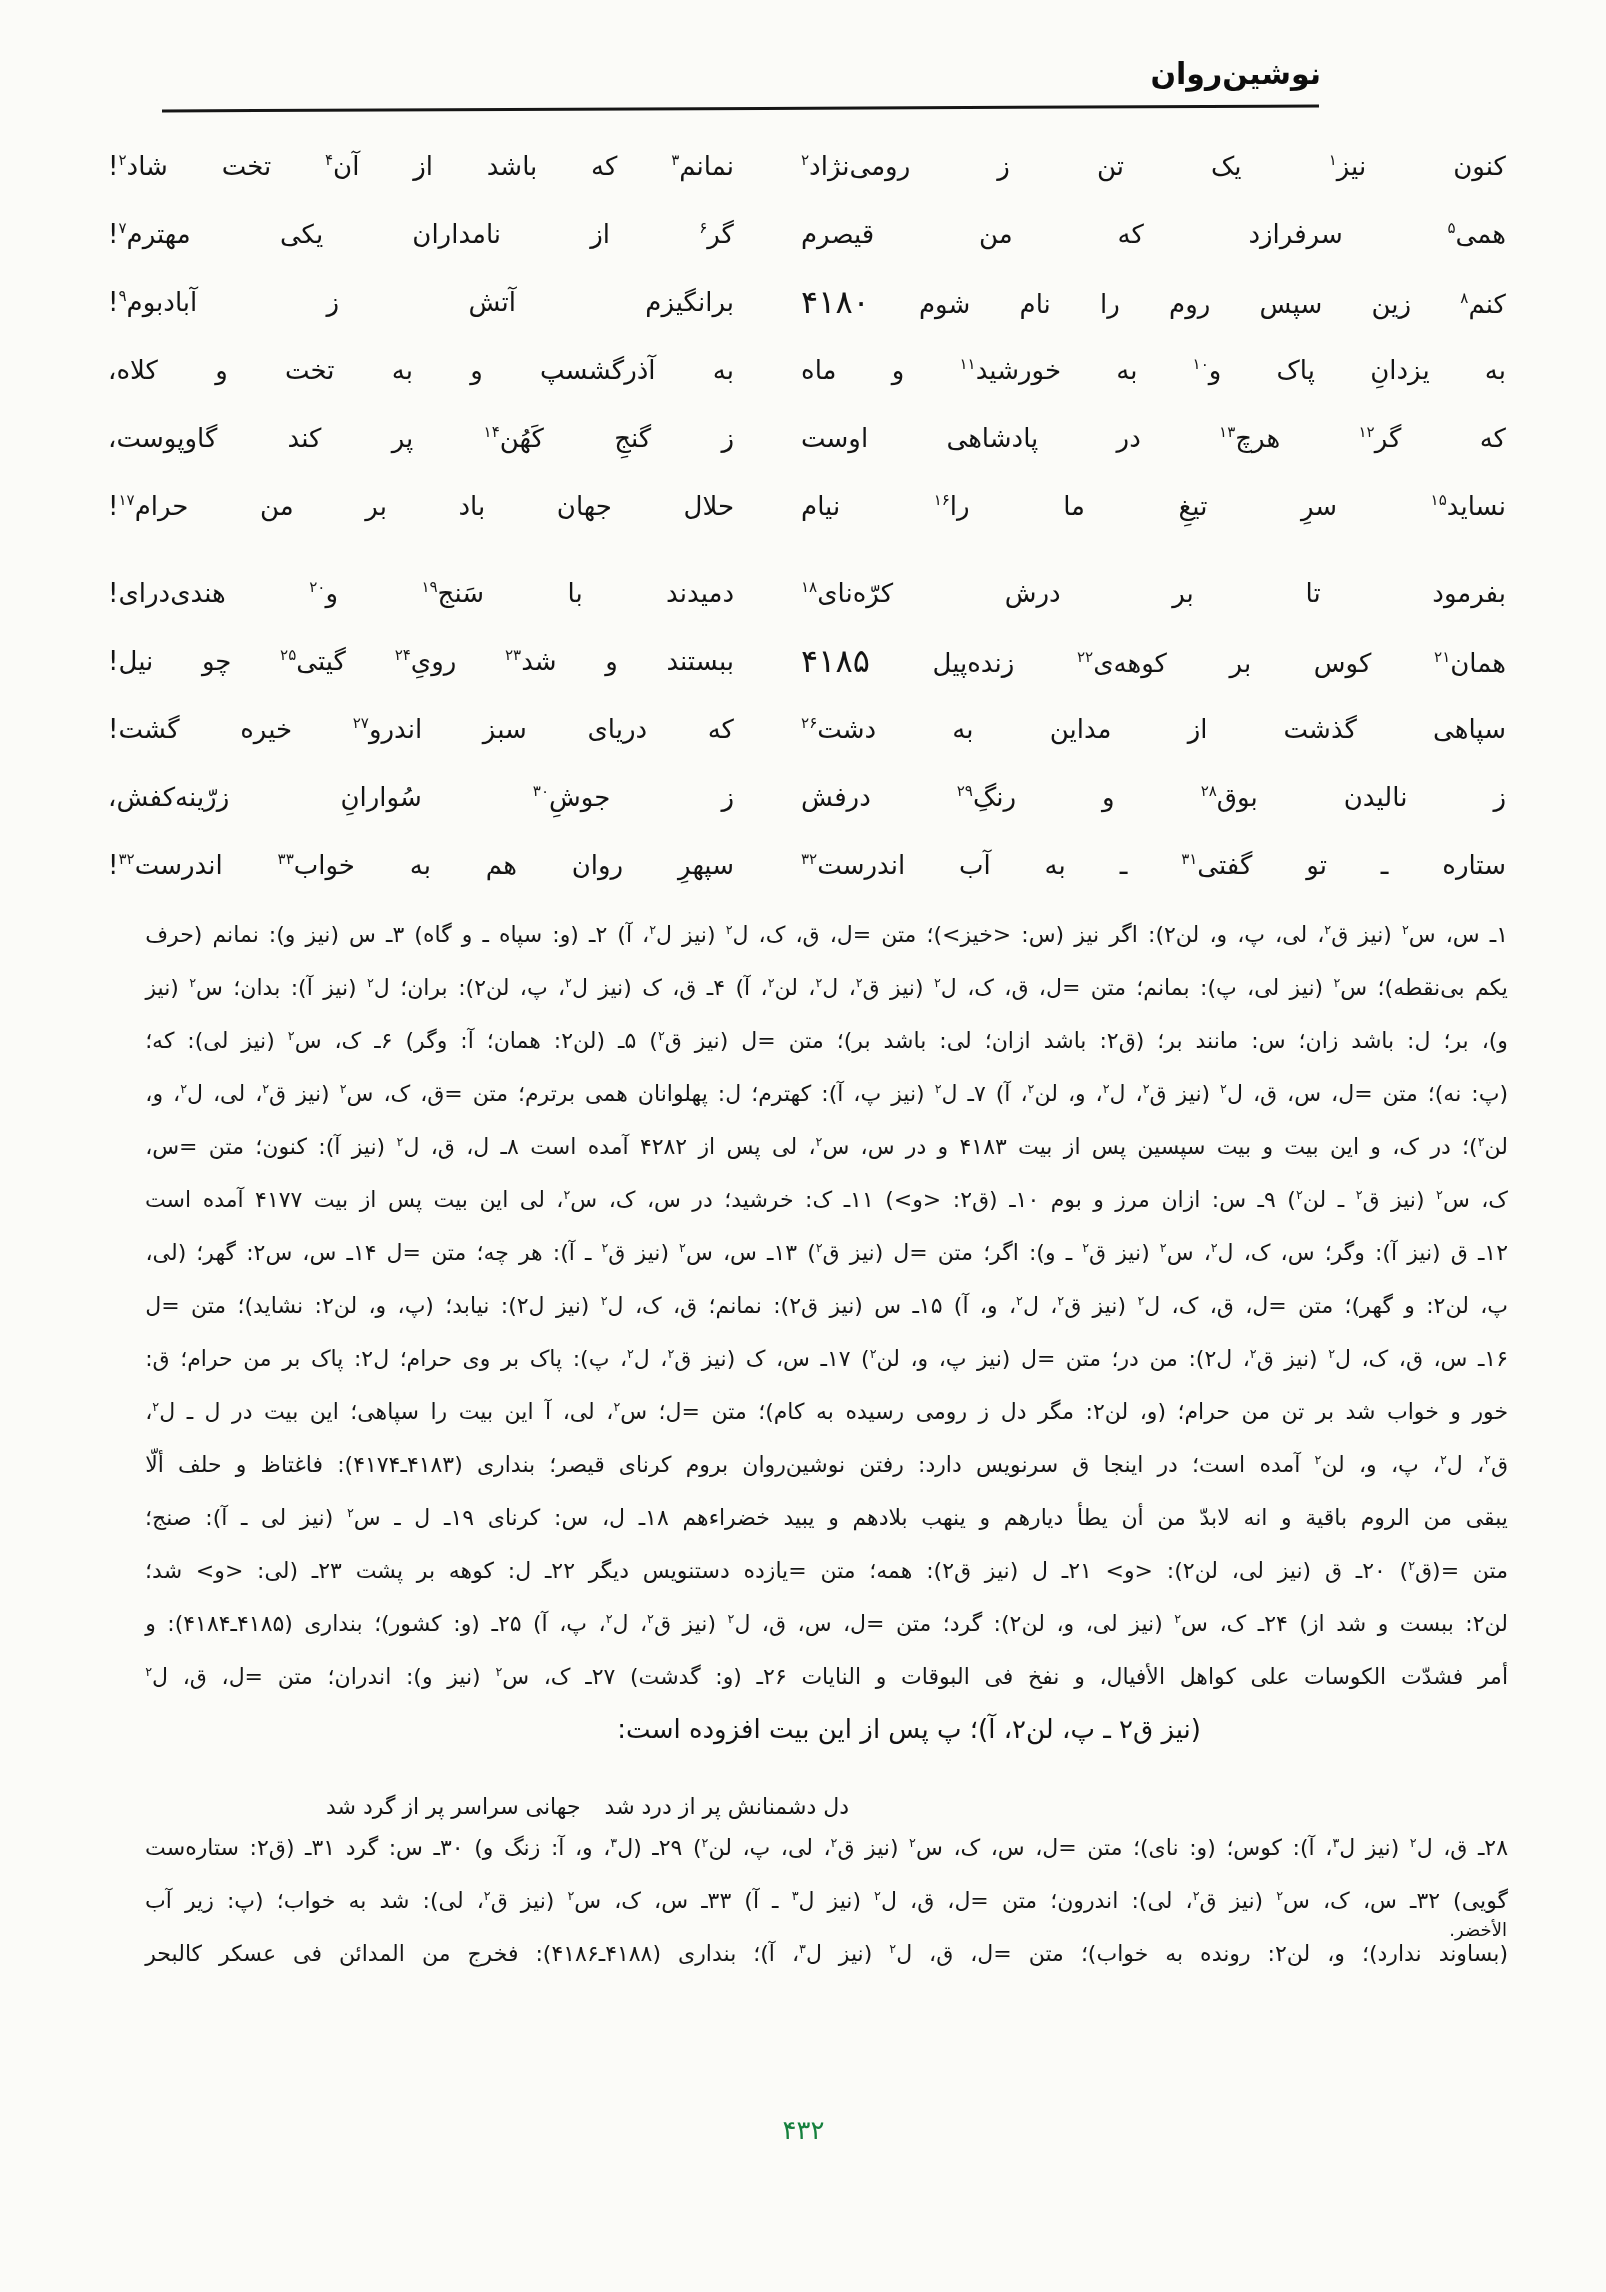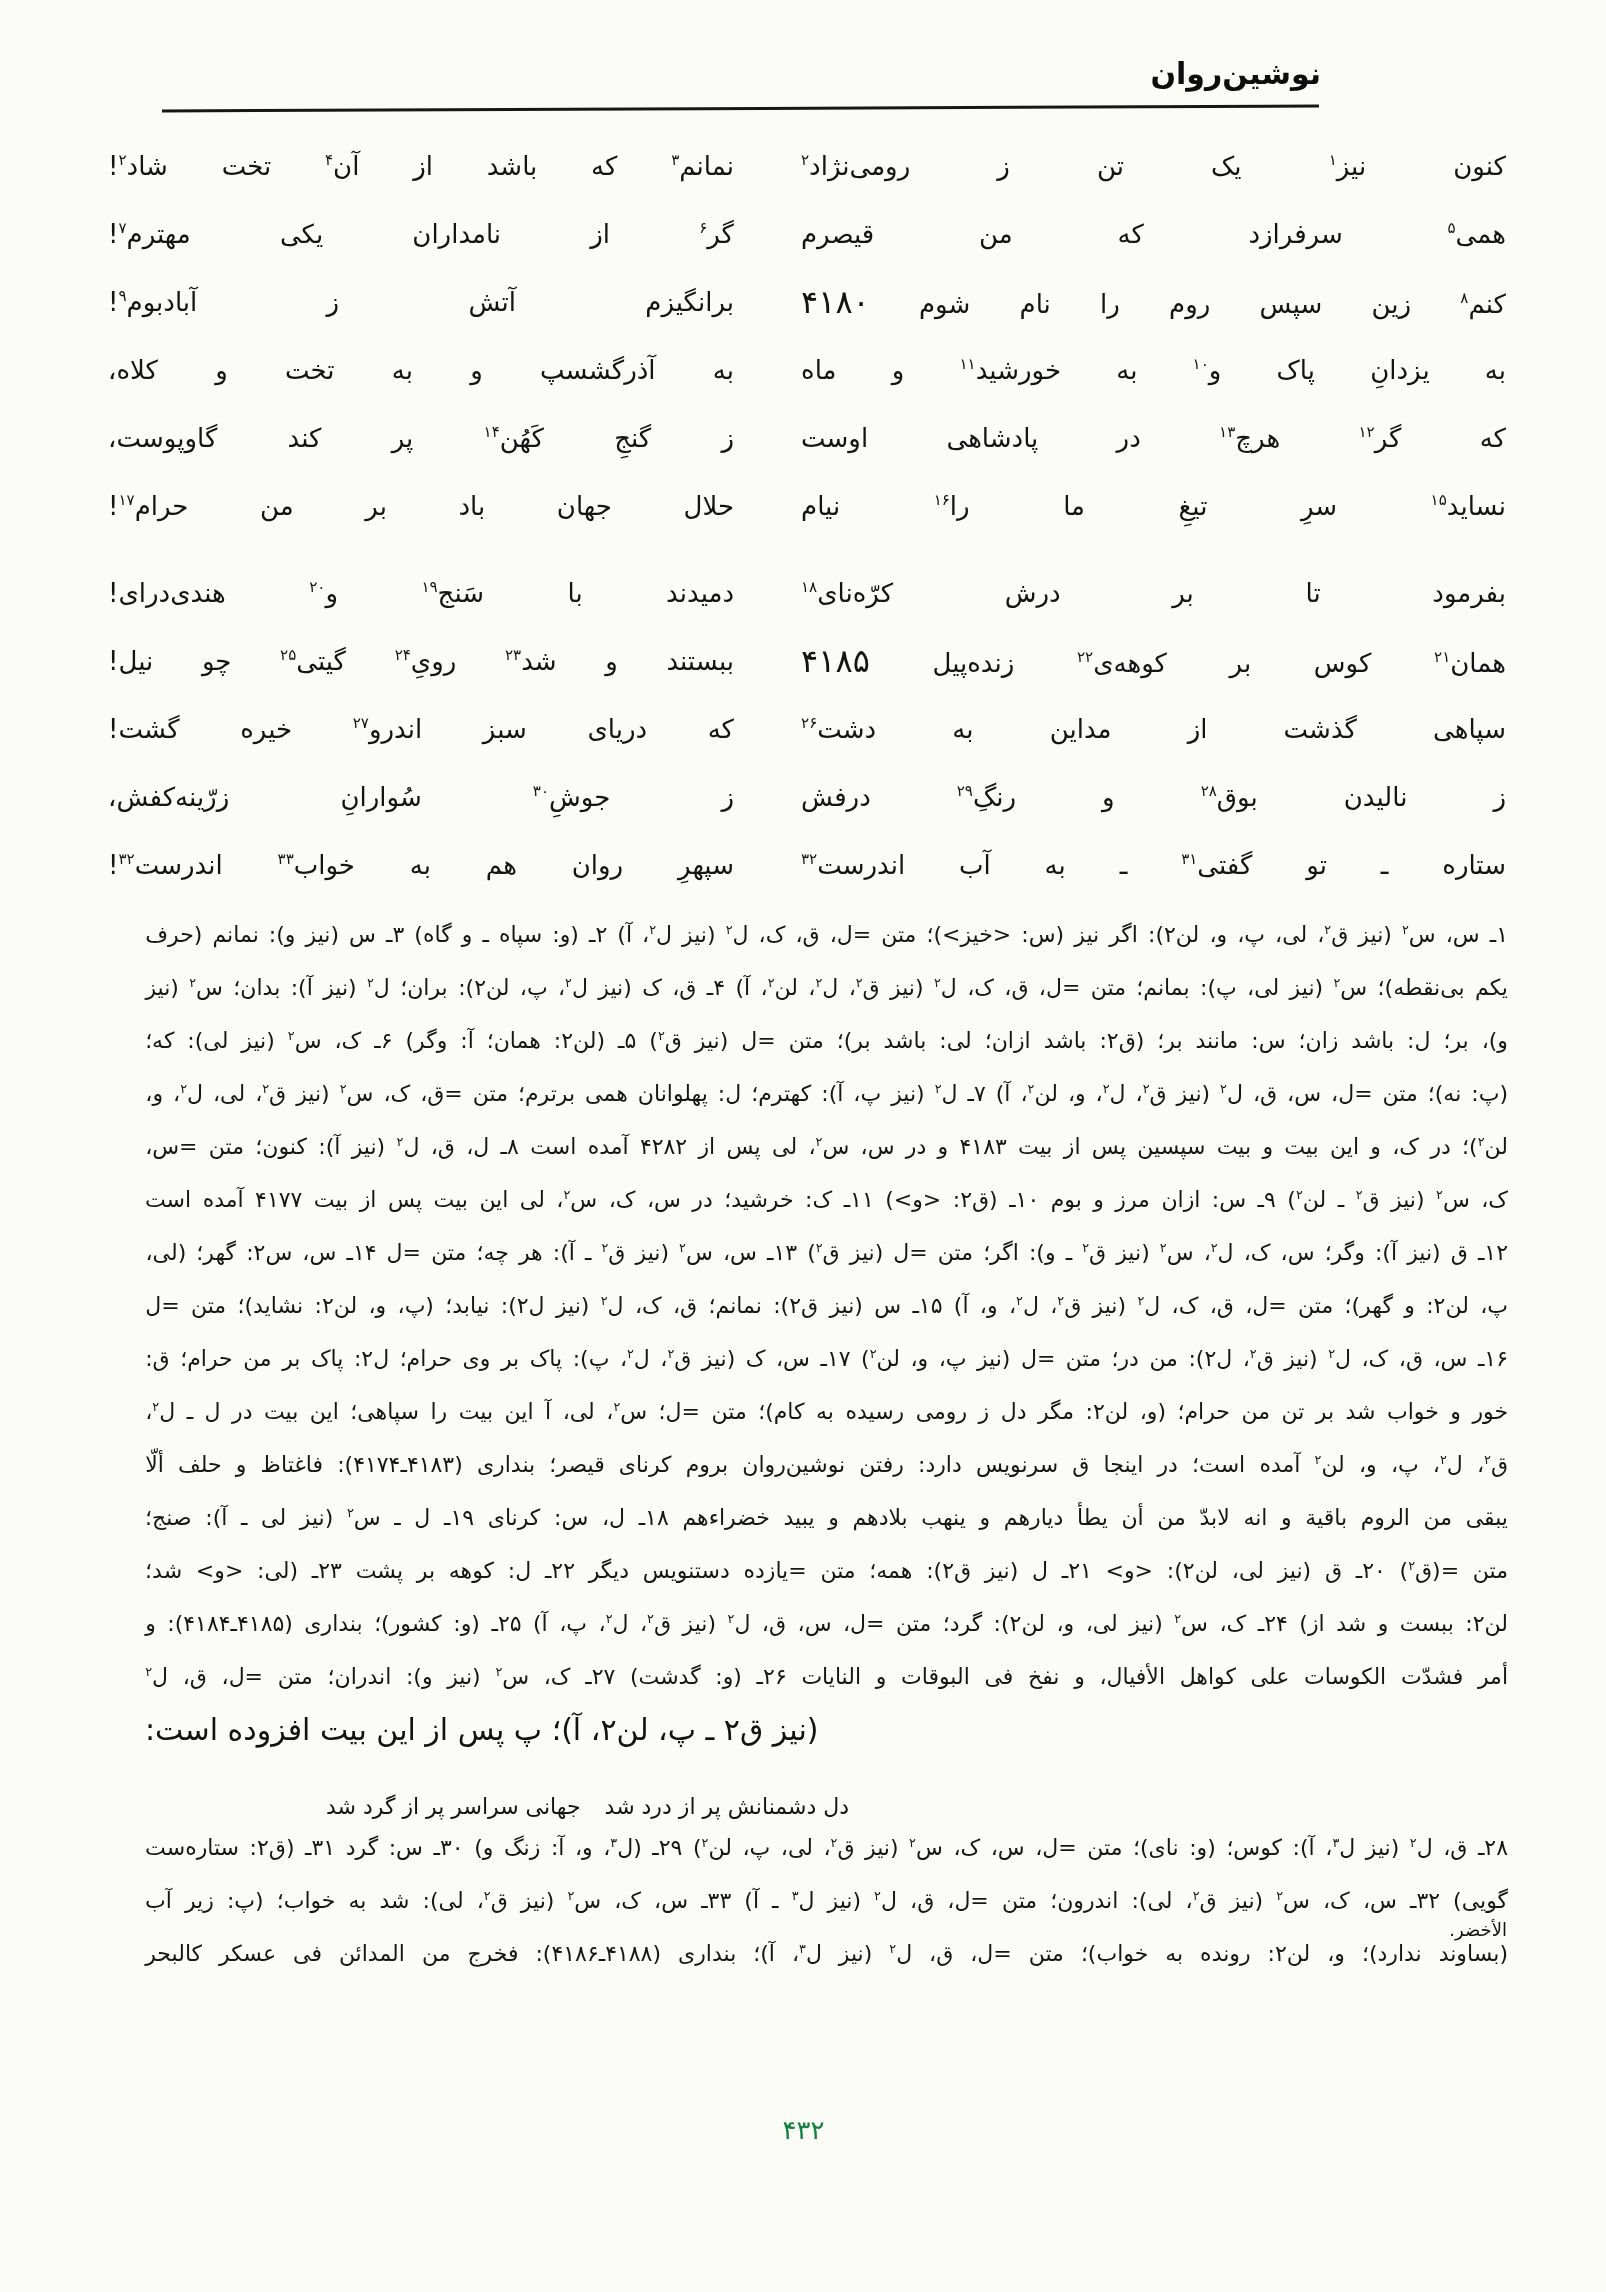--- a/index.html
+++ b/index.html
@@ -37,22 +37,22 @@
   sup{font-size:.58em;line-height:0;vertical-align:super;}
   
   .apparatus{position:absolute;left:145px;width:1363px;direction:rtl;}
   .app-group-1{top:900px;}
   .app-group-2{top:1813px;}
   .app-line{
     display:flex;justify-content:space-between;align-items:center;
     height:53px;font-size:22px;white-space:nowrap;color:#161616;direction:rtl;
   }
   .app-line-short{
-    display:block;height:53px;line-height:53px;font-size:30px;
-    text-align:left;padding-left:0;padding-right:307px;white-space:nowrap;
+    display:block;height:53px;line-height:53px;font-size:26px;
+    text-align:right;padding-left:0;padding-right:307px;white-space:nowrap;
   }
   
   .inserted-verse{
     position:absolute;top:1778px;left:326px;width:523px;height:41px;
     display:flex;justify-content:space-between;align-items:center;
     direction:rtl;font-size:22px;white-space:nowrap;color:#141414;
   }
   .continuation-word{
     position:absolute;top:1900px;right:100px;
     font-size:18px;height:43px;line-height:43px;

